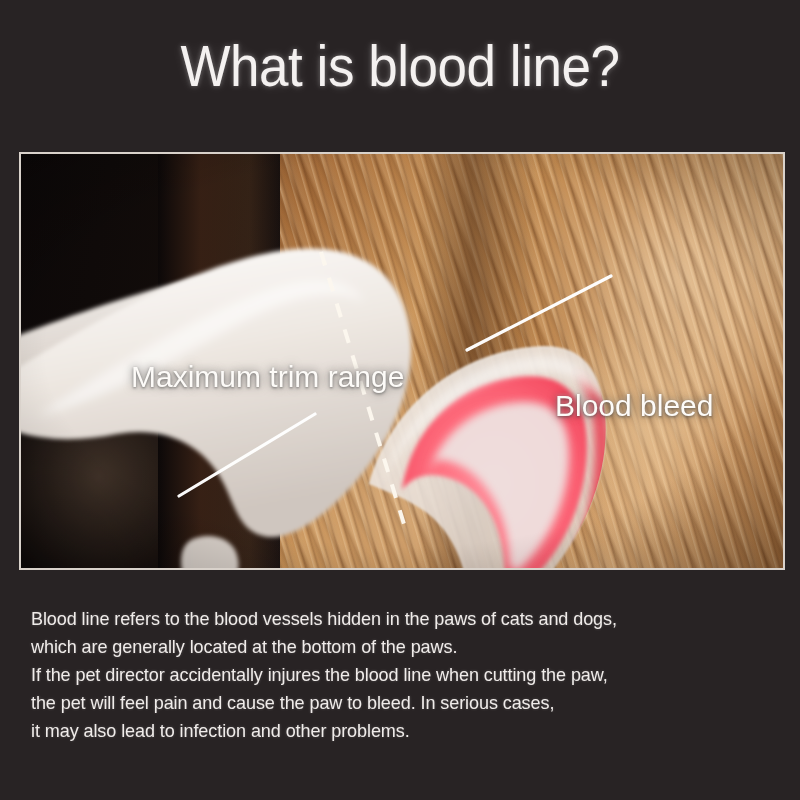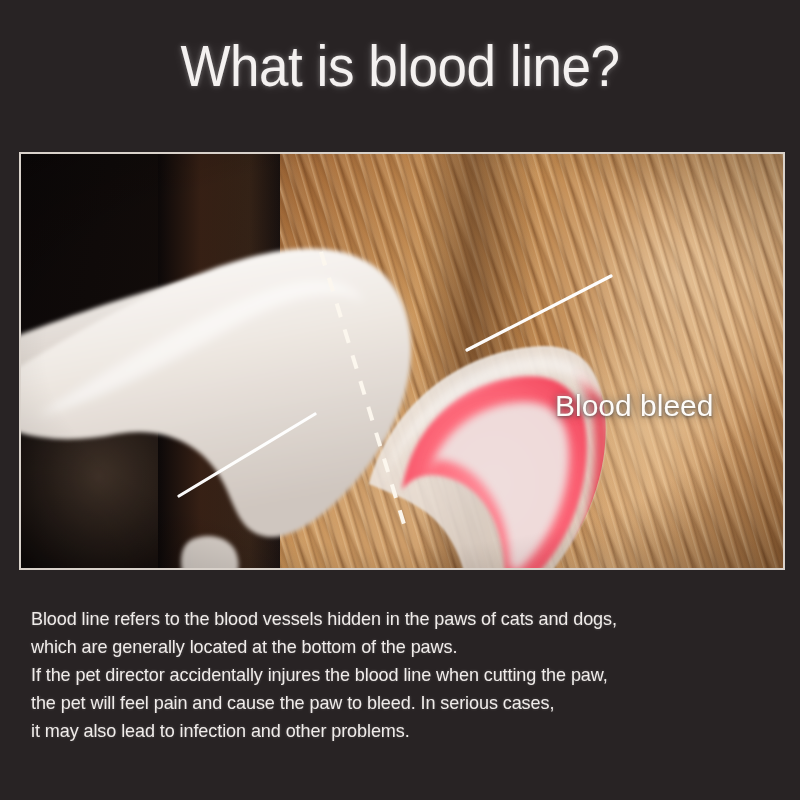--- a/index.html
+++ b/index.html
@@ -254,20 +254,21 @@
           <line x1="158" y1="342" x2="294" y2="260" stroke="#ffffff" stroke-width="3.2" stroke-linecap="round" opacity="0.98"></line>
         </g>
 
         <g>
           <line x1="446" y1="196" x2="590" y2="122" stroke="#ffffff" stroke-width="3.2" stroke-linecap="round" opacity="0.98"></line>
         </g>
       </svg>
 
       <div class="vignette"></div>
 
+      <div class="img-label lbl-max">Maximum trim range</div>
       <div class="img-label lbl-blood">Blood bleed</div>
 
     </div>
   </div>
 
   <div class="body-text">
     <span class="ln">Blood line refers to the blood vessels hidden in the paws of cats and dogs,</span>
     <span class="ln">which are generally located at the bottom of the paws.</span>
     <span class="ln"> If the pet director accidentally injures the blood line when cutting the paw,</span>
     <span class="ln">the pet will feel pain and cause the paw to bleed. In serious cases,</span>

